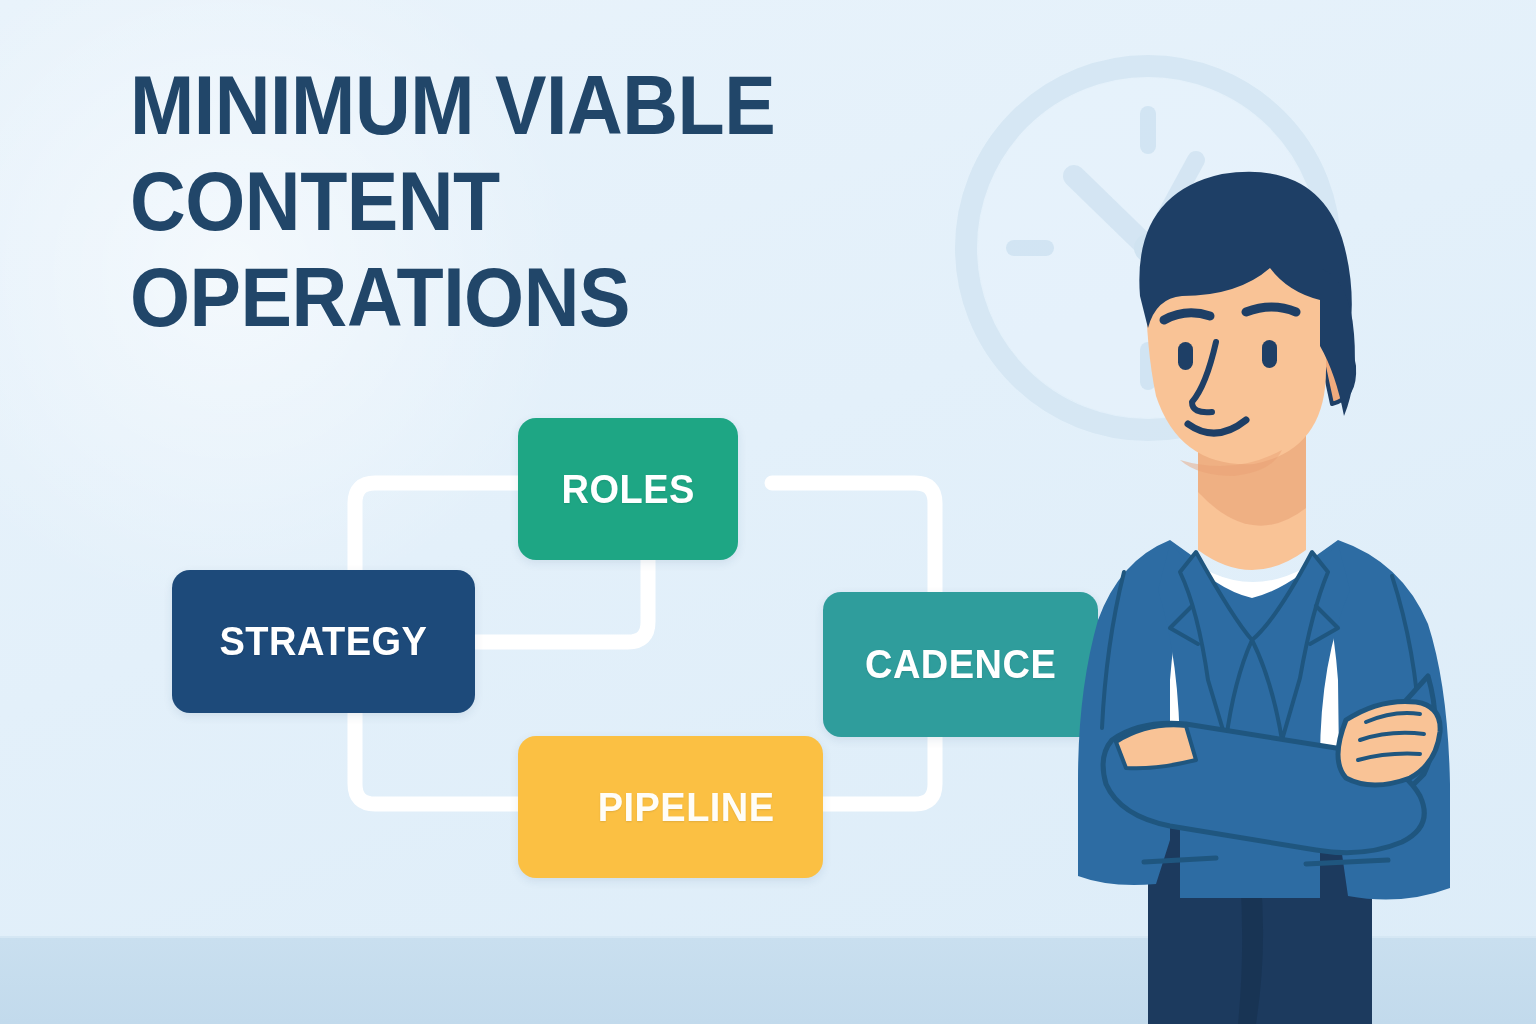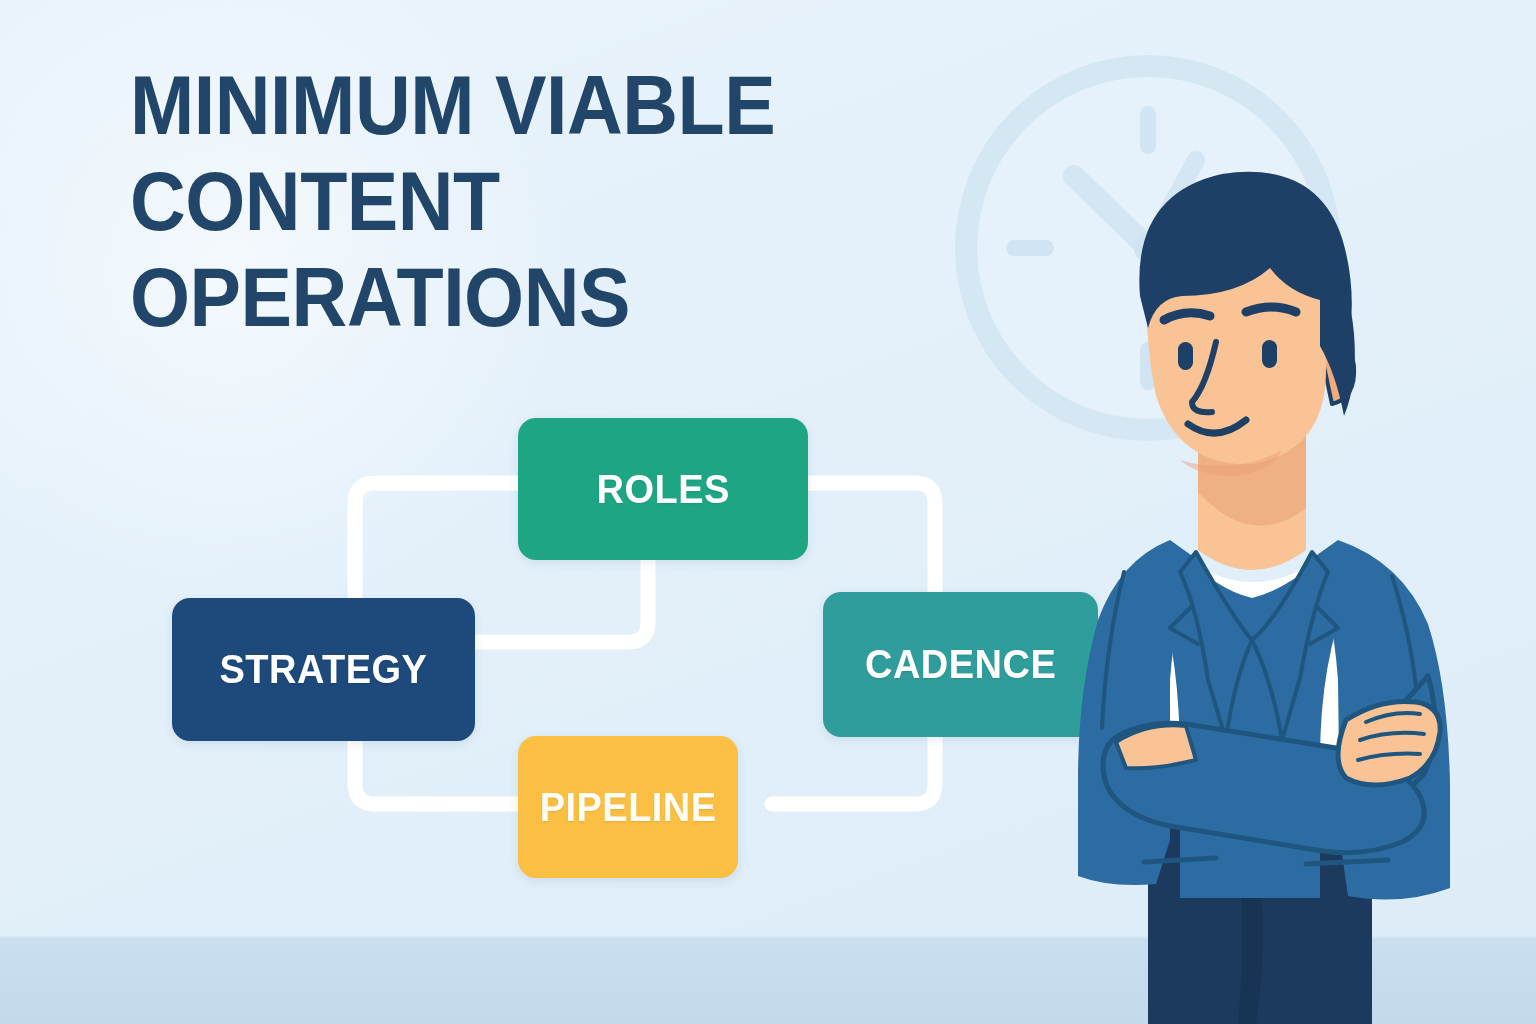--- a/index.html
+++ b/index.html
@@ -107,35 +107,35 @@
     text-transform: uppercase;
     letter-spacing: 0.5px;
     white-space: nowrap;
     text-shadow: 0 1px 2px rgba(0,0,0,0.10);
   }
 
   #node-strategy {
     left: 172px; top: 570px;
     width: 303px; height: 143px;
     background: #1d4a7a;
-    margin-top: 28px;
   }
   #node-strategy .node-label { font-size: 40px; transform: scaleX(0.95); }
 
   #node-roles {
     left: 518px; top: 418px;
-    width: 290px; height: 142px;
+    width: 220px; height: 142px;
     background: #1ea684;
   }
   #node-roles .node-label { font-size: 40px; transform: scaleX(0.95); }
 
   #node-pipeline {
     left: 518px; top: 736px;
-    width: 220px; height: 142px;
+    width: 273px; height: 142px;
     background: #fbc043;
+    padding-left: 32px;
   }
   #node-pipeline .node-label { font-size: 40px; transform: scaleX(0.95); color: #fffdf7; }
 
   #node-cadence {
     left: 823px; top: 592px;
     width: 275px; height: 145px;
     background: #2f9d9c;
     z-index: 6;
   }
   #node-cadence .node-label { font-size: 40px; transform: scaleX(0.95); }

